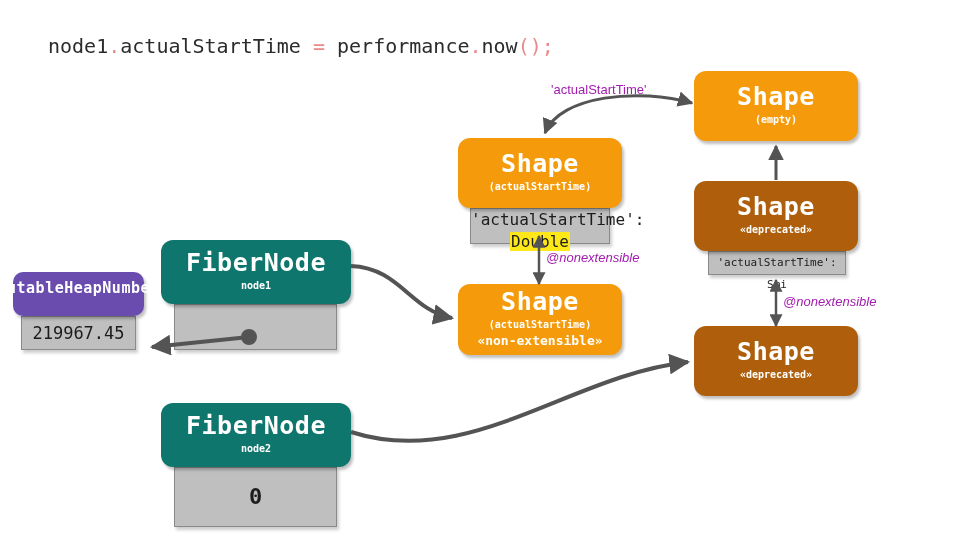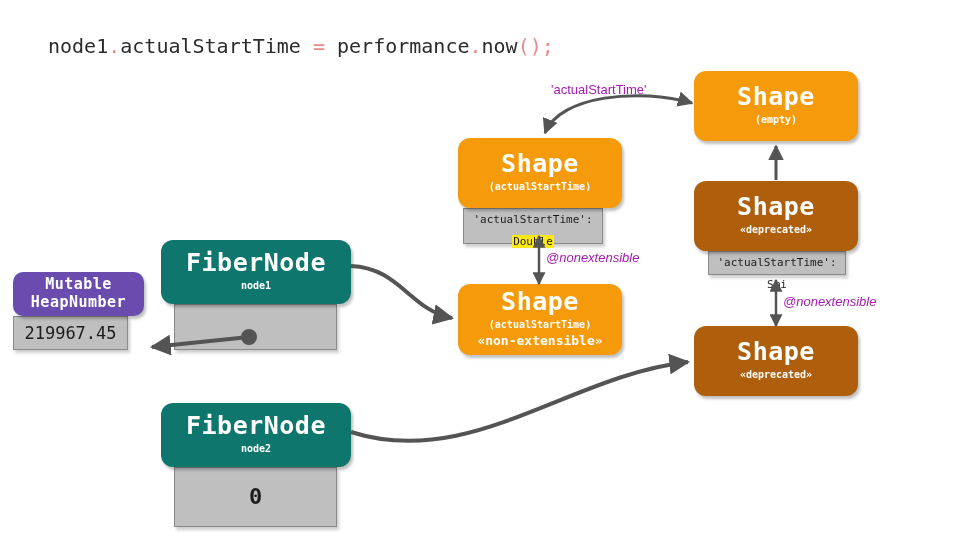--- a/index.html
+++ b/index.html
@@ -81,22 +81,22 @@
   .brown  .head    { background: #AF5F0B; }
   .green  .head    { background: #0f766e; }
   .purple .head    { background: #6A4CAF; }
 
   
   #shape-empty        { left: 694px; top: 71px;  width: 164px; }
   #shape-empty .head  { height: 70px; display:flex; flex-direction:column; justify-content:center; }
 
   #shape-actual       { left: 458px; top: 138px; width: 164px; }
   #shape-actual .head { height: 70px; display:flex; flex-direction:column; justify-content:center; }
-  #shape-actual .slot { height: 36px; line-height: 22px; width: 140px; margin-left: 5px;
-                        font-family: "DejaVu Sans Mono", monospace; font-size: 11px; }
+  #shape-actual .slot { height: 36px; line-height: 22px; width: 140px; margin-left: 12px;
+                        font-family: "DejaVu Sans Mono", monospace; font-size: 16px; }
 
   #shape-deprecated-1        { left: 694px; top: 181px; width: 164px; }
   #shape-deprecated-1 .head  { height: 70px; display:flex; flex-direction:column; justify-content:center; }
   #shape-deprecated-1 .slot  { height: 24px; line-height: 22px; width: 138px; margin-left: 14px;
                                font-family: "DejaVu Sans Mono", monospace; font-size: 11px; }
 
   #shape-nonext        { left: 458px; top: 284px; width: 164px; }
   #shape-nonext .head  { height: 71px; display:flex; flex-direction:column; justify-content:center; }
 
   #shape-deprecated-2        { left: 694px; top: 326px; width: 164px; }
@@ -106,23 +106,23 @@
   #fibernode-1 .head  { height: 64px; display:flex; flex-direction:column; justify-content:center; }
   #fibernode-1 .slot  { height: 46px; width: 163px; margin-left: 13px; }
 
   #fibernode-2        { left: 161px; top: 403px; width: 190px; }
   #fibernode-2 .head  { height: 64px; display:flex; flex-direction:column; justify-content:center; }
   #fibernode-2 .slot  { height: 60px; width: 163px; margin-left: 13px;
                         font-family: "DejaVu Sans Mono", monospace; font-weight: bold;
                         font-size: 22px; line-height: 58px; }
 
   #heapnumber         { left: 13px; top: 272px; width: 131px; }
-  #heapnumber .head   { height: 44px; display:flex; flex-direction:column; justify-content:center; border-radius:10px; }
+  #heapnumber .head   { height: 44px; display:flex; flex-direction:row; justify-content:center; border-radius:10px; }
   #heapnumber .head .t1 { font-size: 15px; line-height: 18px; }
-  #heapnumber .slot   { height: 34px; width: 115px; 
+  #heapnumber .slot   { height: 34px; width: 115px; margin-left: 8px;
                         font-family: "DejaVu Sans Mono", monospace; font-size: 17px; line-height: 32px; }
 
   .hl-yellow {
     background: #ffe81a;
     padding: 0 1px;
     color: #1c1c1c;
   }
 
   
   .edge-label {

